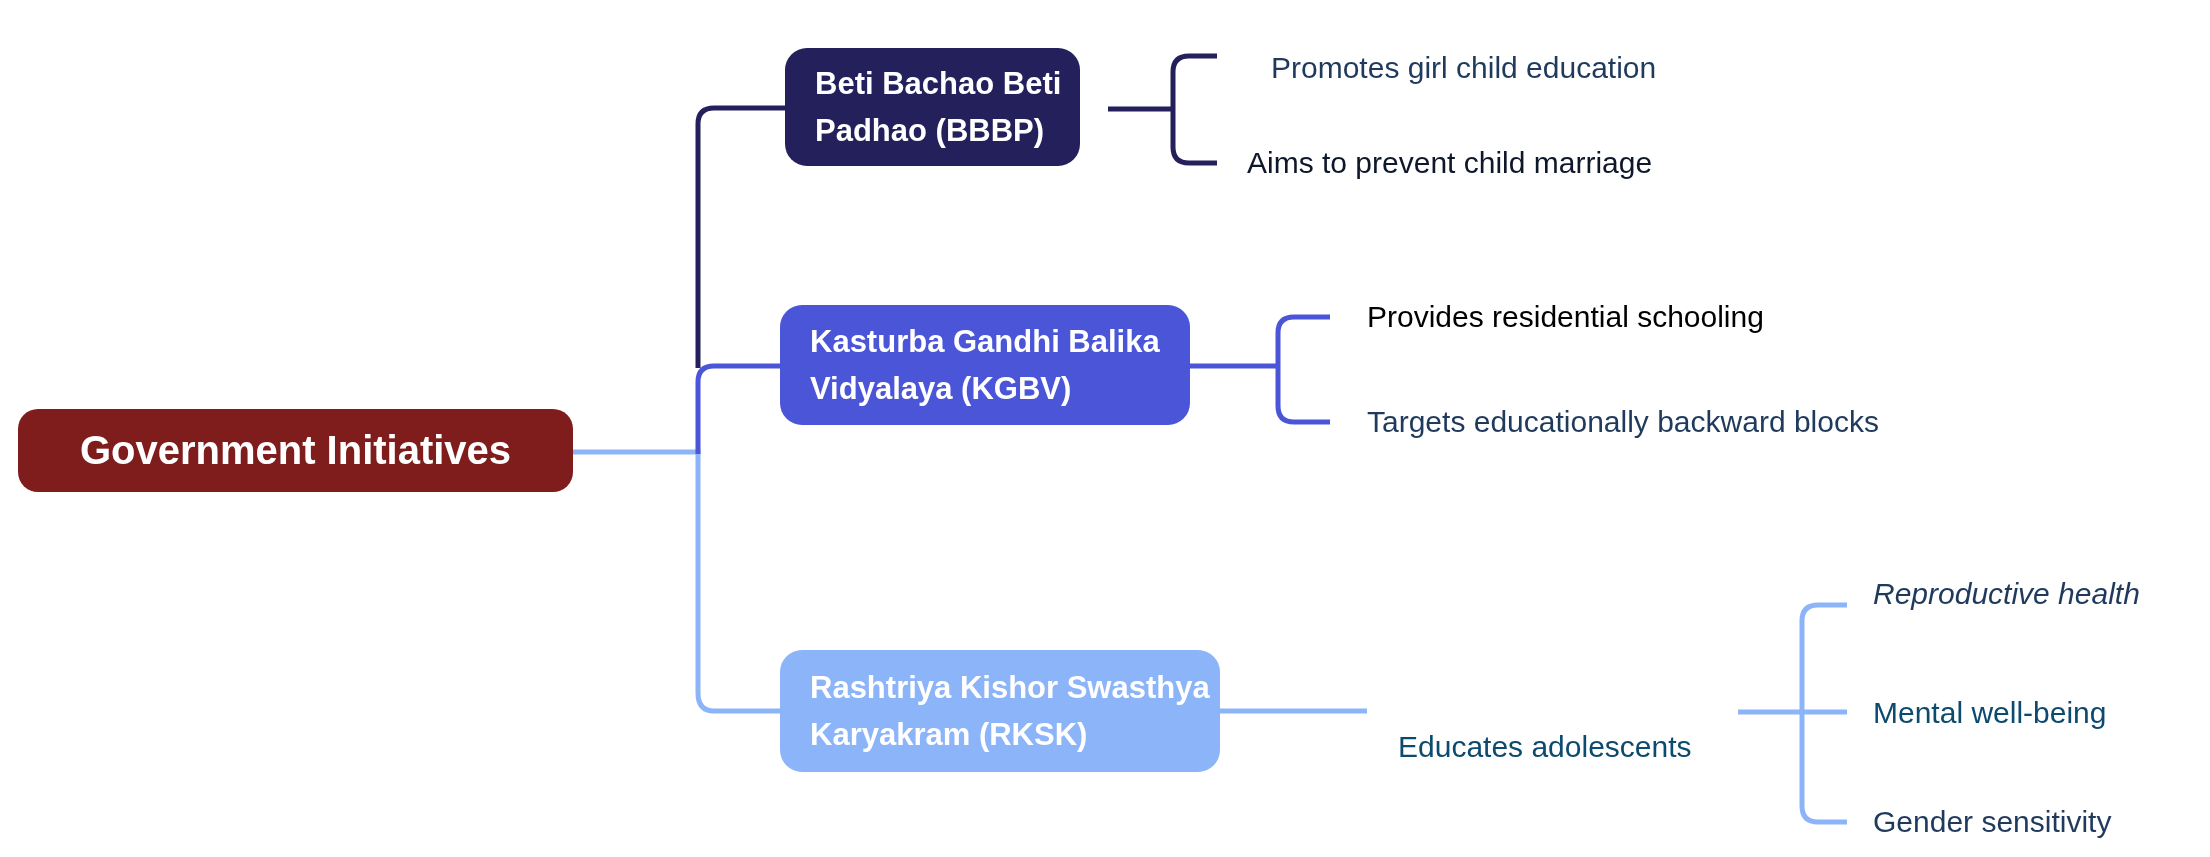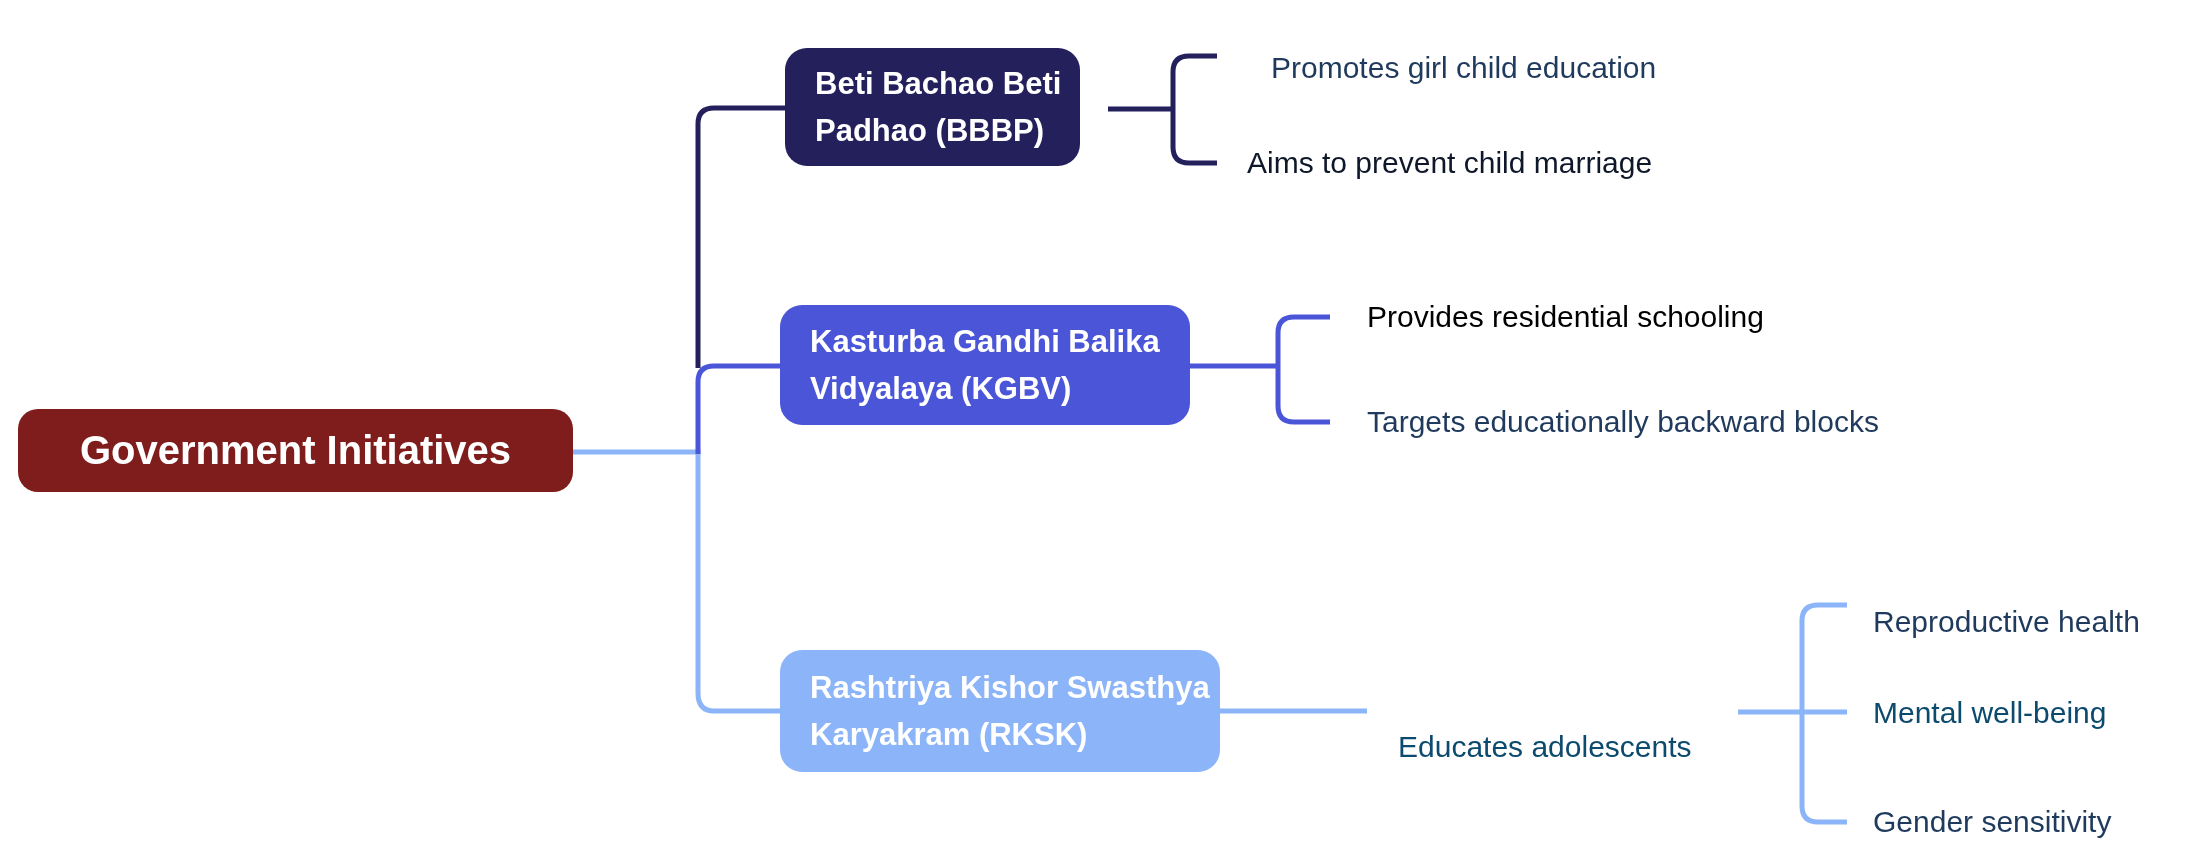--- a/index.html
+++ b/index.html
@@ -55,21 +55,21 @@
     white-space: nowrap;
     font-size: 30px;
     font-weight: 400;
     line-height: 36px;
   }
   .leaf-1a { left: 1247px; top: 68px; margin-left: 24px;  }
   .leaf-1b { left: 1247px; top: 163px; }
   .leaf-2a { left: 1367px; top: 317px; }
   .leaf-2b { left: 1367px; top: 422px; }
   .sub-3   { left: 1398px; top: 712px; }
-  .leaf-3a { left: 1873px; top: 622px; }
+  .leaf-3a { left: 1873px; top: 594px; font-style: italic; }
   .leaf-3b { left: 1873px; top: 713px; }
   .leaf-3c { left: 1873px; top: 822px; }
 </style>
 </head>
 <body>
 
 <div class="canvas">
 
   <svg class="connectors" viewBox="0 0 2210 857" xmlns="http://www.w3.org/2000/svg">
 

